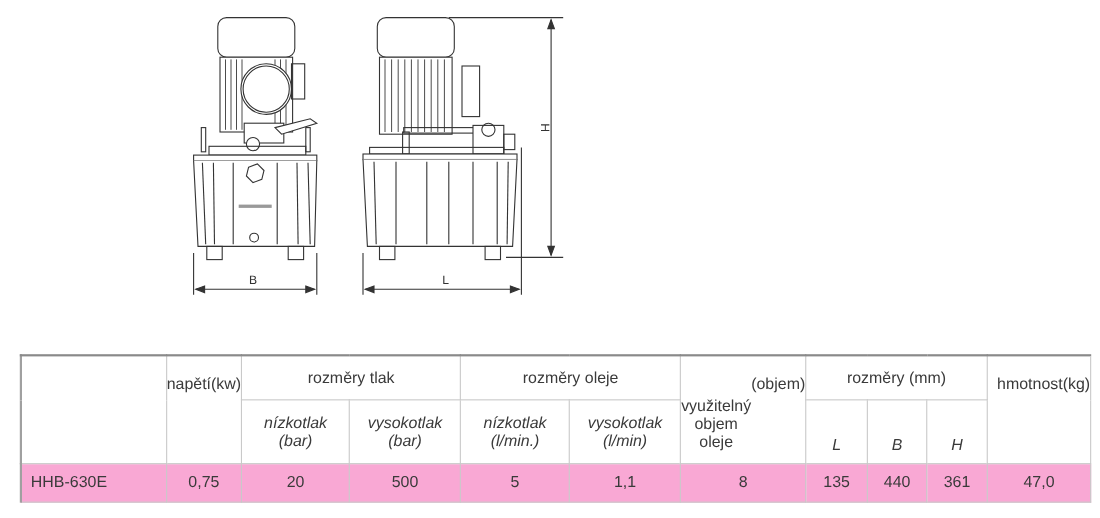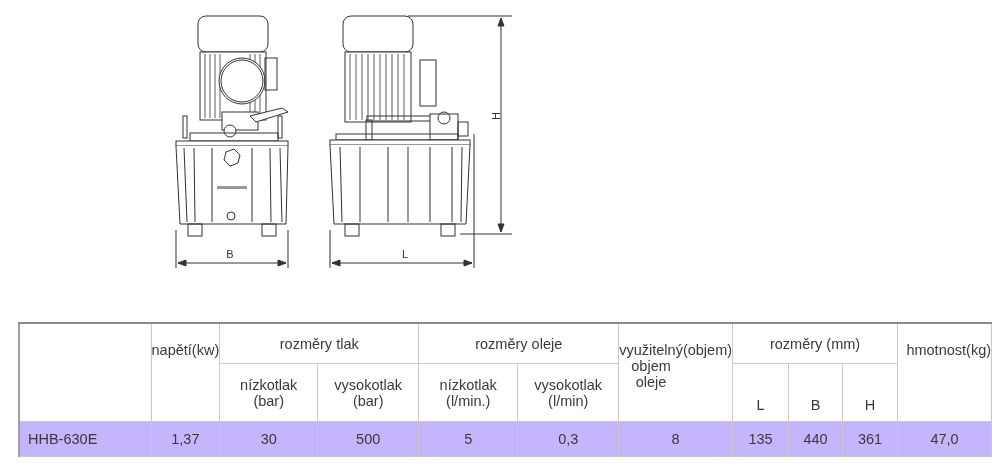--- a/index.html
+++ b/index.html
@@ -2,25 +2,25 @@
 <html><head>
 <meta charset="utf-8">
 <style>
   html,body{margin:0;padding:0;background:#ffffff;}
   body{width:1000px;height:471px;position:relative;overflow:hidden;font-family:"Liberation Sans",sans-serif;color:#333;}
   .drawing{position:absolute;left:0;top:0;width:1000px;height:290px;}
   table.spec{position:absolute;left:18px;top:322px;border-collapse:collapse;font-size:14.5px;color:#3a3a3a;}
   table.spec td{border:1px solid #c9c9c9;text-align:center;padding:0;}
   table.spec{border-top:2px solid #8a8a8a;border-left:2px solid #a0a0a0;}
   .h1 td{height:39px;}
-  .h2 td{height:49px;}
-  .dr td{height:34px;background:#c4b5fd;}
+  .h2 td{height:49px;font-style:italic;}
+  .dr td{height:34px;background:#f9a8d4;}
   .model{text-align:left !important;padding-left:8px !important;}
   .unit{vertical-align:bottom;padding-bottom:8px !important;}
-  .tight{line-height:16px;}
+  .tight{line-height:16px;margin-top:20px;}
   .stack{display:flex;flex-direction:row;justify-content:flex-end;height:74px;padding:6px 0 8px;box-sizing:border-box;}
 </style>
 </head>
 <body>
 
 <svg class="drawing" viewBox="0 0 1000 290" xmlns="http://www.w3.org/2000/svg" fill="none" stroke="#333" stroke-width="1">
 
   <g>
     <rect x="198" y="16" width="70" height="36" rx="8" fill="#fff"></rect>
     <rect x="200" y="52" width="66" height="68" fill="#fff"></rect>
@@ -151,25 +151,25 @@
     <td class="tight"><span>nízkotlak</span><br><span>(bar)</span></td>
     <td class="tight"><span>vysokotlak</span><br><span>(bar)</span></td>
     <td class="tight"><span>nízkotlak</span><br><span>(l/min.)</span></td>
     <td class="tight"><span>vysokotlak</span><br><span>(l/min)</span></td>
     <td class="unit">L</td>
     <td class="unit">B</td>
     <td class="unit">H</td>
   </tr>
   <tr class="dr">
     <td class="model">HHB-630E</td>
-    <td>1,37</td>
-    <td>30</td>
+    <td>0,75</td>
+    <td>20</td>
     <td>500</td>
     <td>5</td>
-    <td>0,3</td>
+    <td>1,1</td>
     <td>8</td>
     <td>135</td>
     <td>440</td>
     <td>361</td>
     <td>47,0</td>
   </tr>
 </tbody>
   </table>
 
 </body></html>

